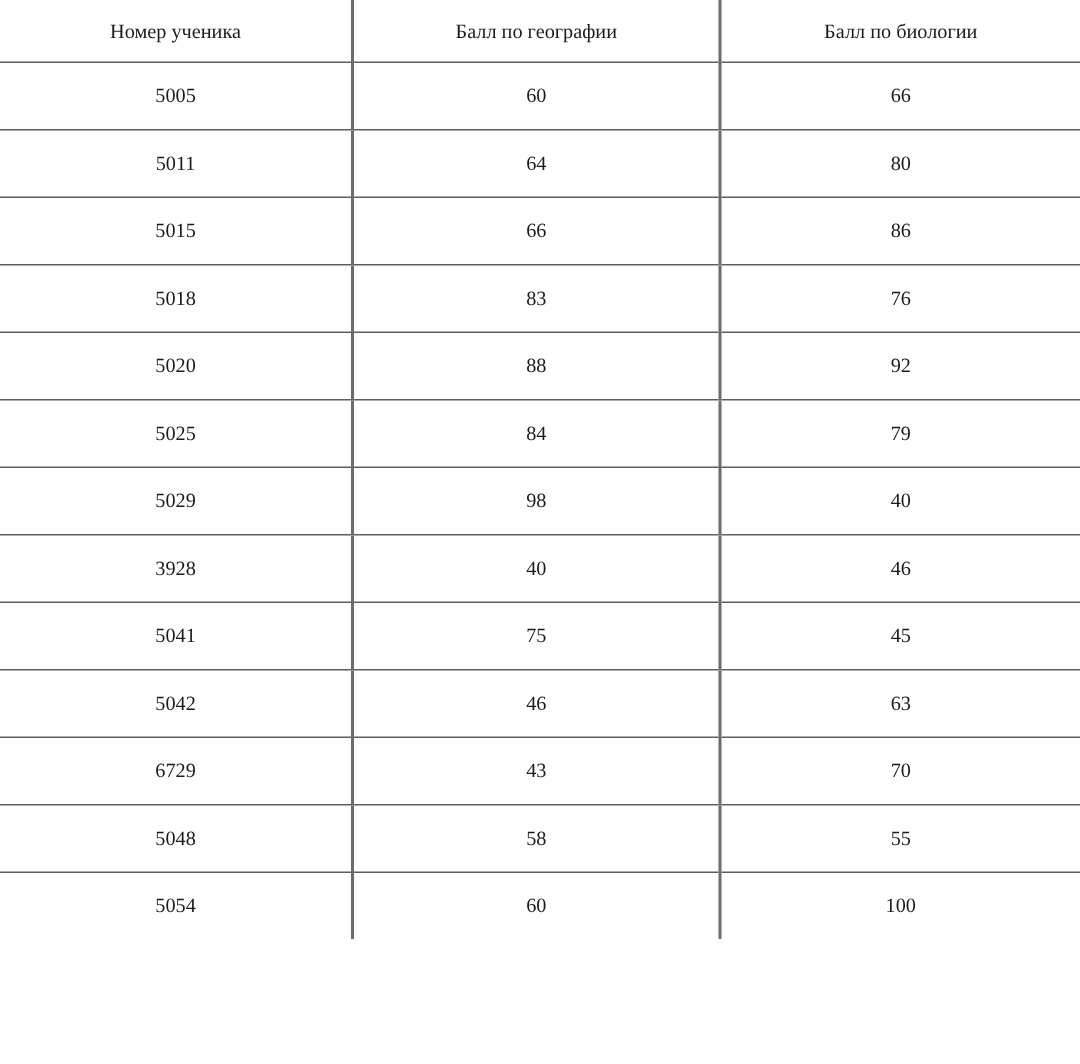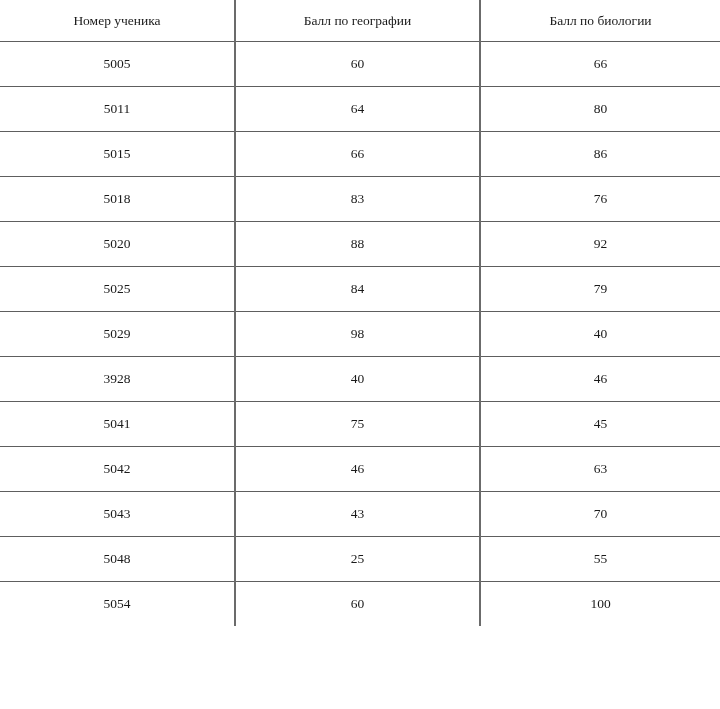--- a/index.html
+++ b/index.html
@@ -130,27 +130,27 @@
           <td>5041</td>
           <td>75</td>
           <td>45</td>
         </tr>
         <tr>
           <td>5042</td>
           <td>46</td>
           <td>63</td>
         </tr>
         <tr>
-          <td>5043</td>
+          <td>6729</td>
           <td>43</td>
           <td>70</td>
         </tr>
         <tr>
           <td>5048</td>
-          <td>25</td>
+          <td>58</td>
           <td>55</td>
         </tr>
         <tr>
           <td>5054</td>
           <td>60</td>
           <td>100</td>
         </tr>
       </tbody>
   </table>
 </div>

